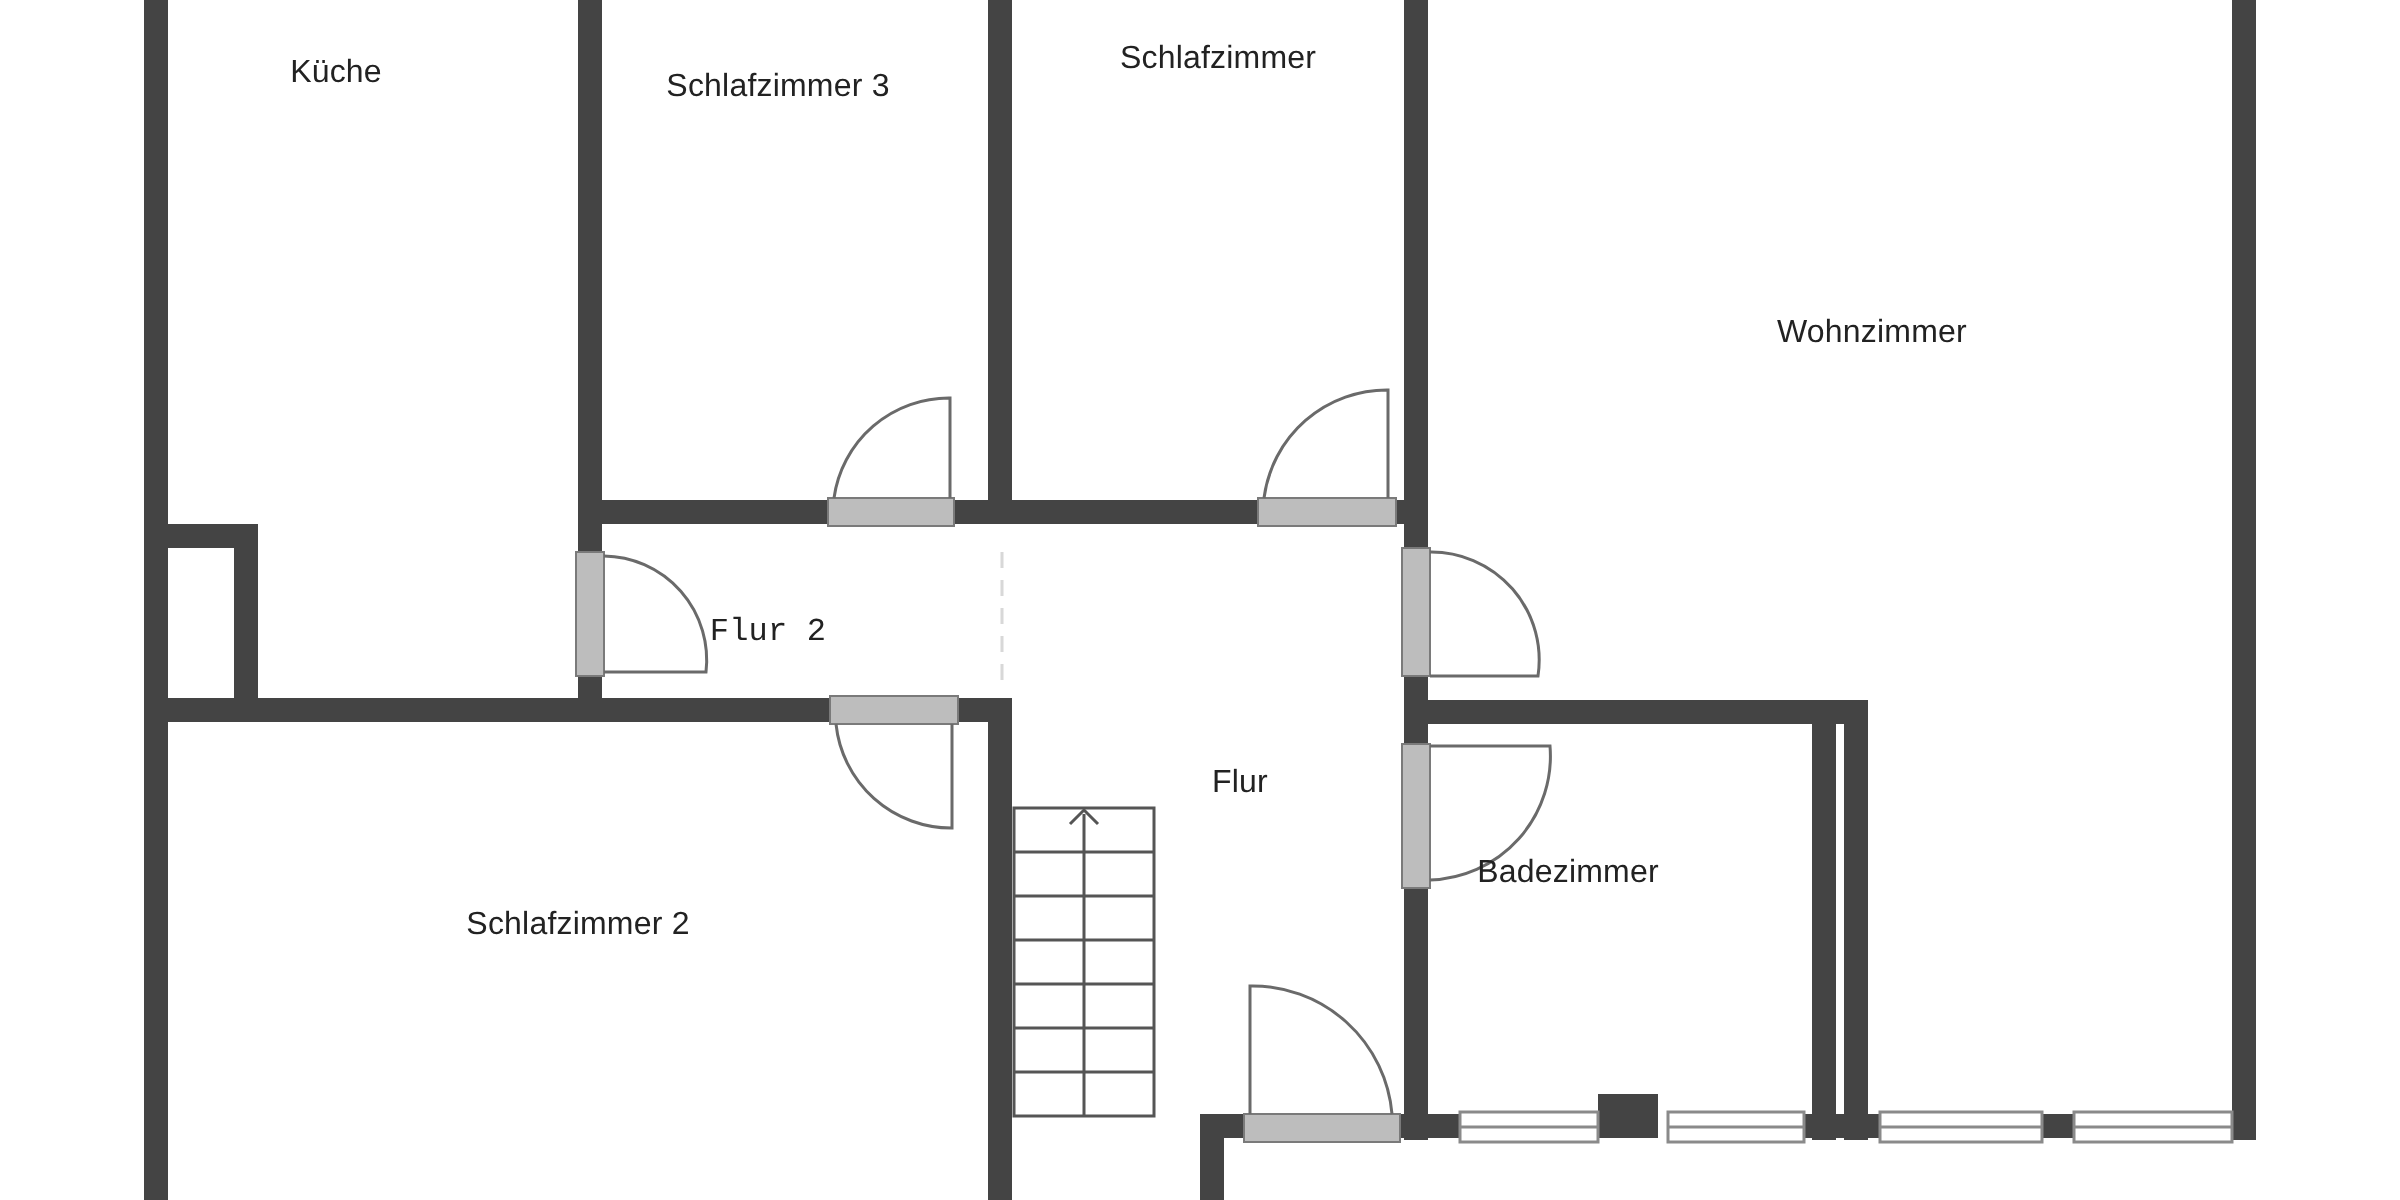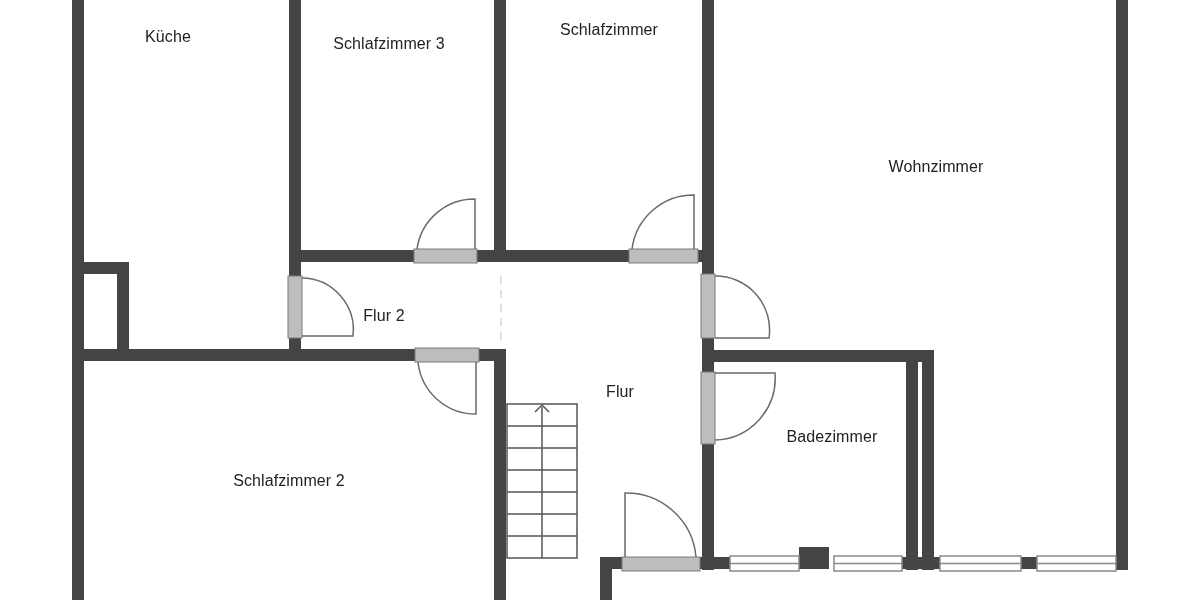--- a/index.html
+++ b/index.html
@@ -126,16 +126,16 @@
     <line class="stair" x1="507" y1="536" x2="577" y2="536"></line>
     <line class="stair" x1="542" y1="407" x2="542" y2="558"></line>
     <path class="stair" d="M 535 412 L 542 405 L 549 412"></path>
   </g>
 </svg>
 
 <div class="label" style="left:168px;top:37px;">Küche</div>
 <div class="label" style="left:389px;top:44px;">Schlafzimmer 3</div>
 <div class="label" style="left:609px;top:30px;">Schlafzimmer</div>
 <div class="label" style="left:936px;top:167px;">Wohnzimmer</div>
-<div class="label" style="left:384px;top:316px;">Flur 2</div>
+<div class="label" style="left:384px;top:316px;font-family:Liberation Mono, monospace;">Flur 2</div>
 <div class="label" style="left:620px;top:392px;text-align:right;">Flur</div>
-<div class="label" style="left:832px;top:437px;">Badezimmer</div>
-<div class="label" style="left:289px;top:463px;margin-top:18px;">Schlafzimmer 2</div>
+<div class="label" style="left:784px;top:437px;">Badezimmer</div>
+<div class="label" style="left:289px;top:463px;">Schlafzimmer 2</div>
 
 </body></html>

